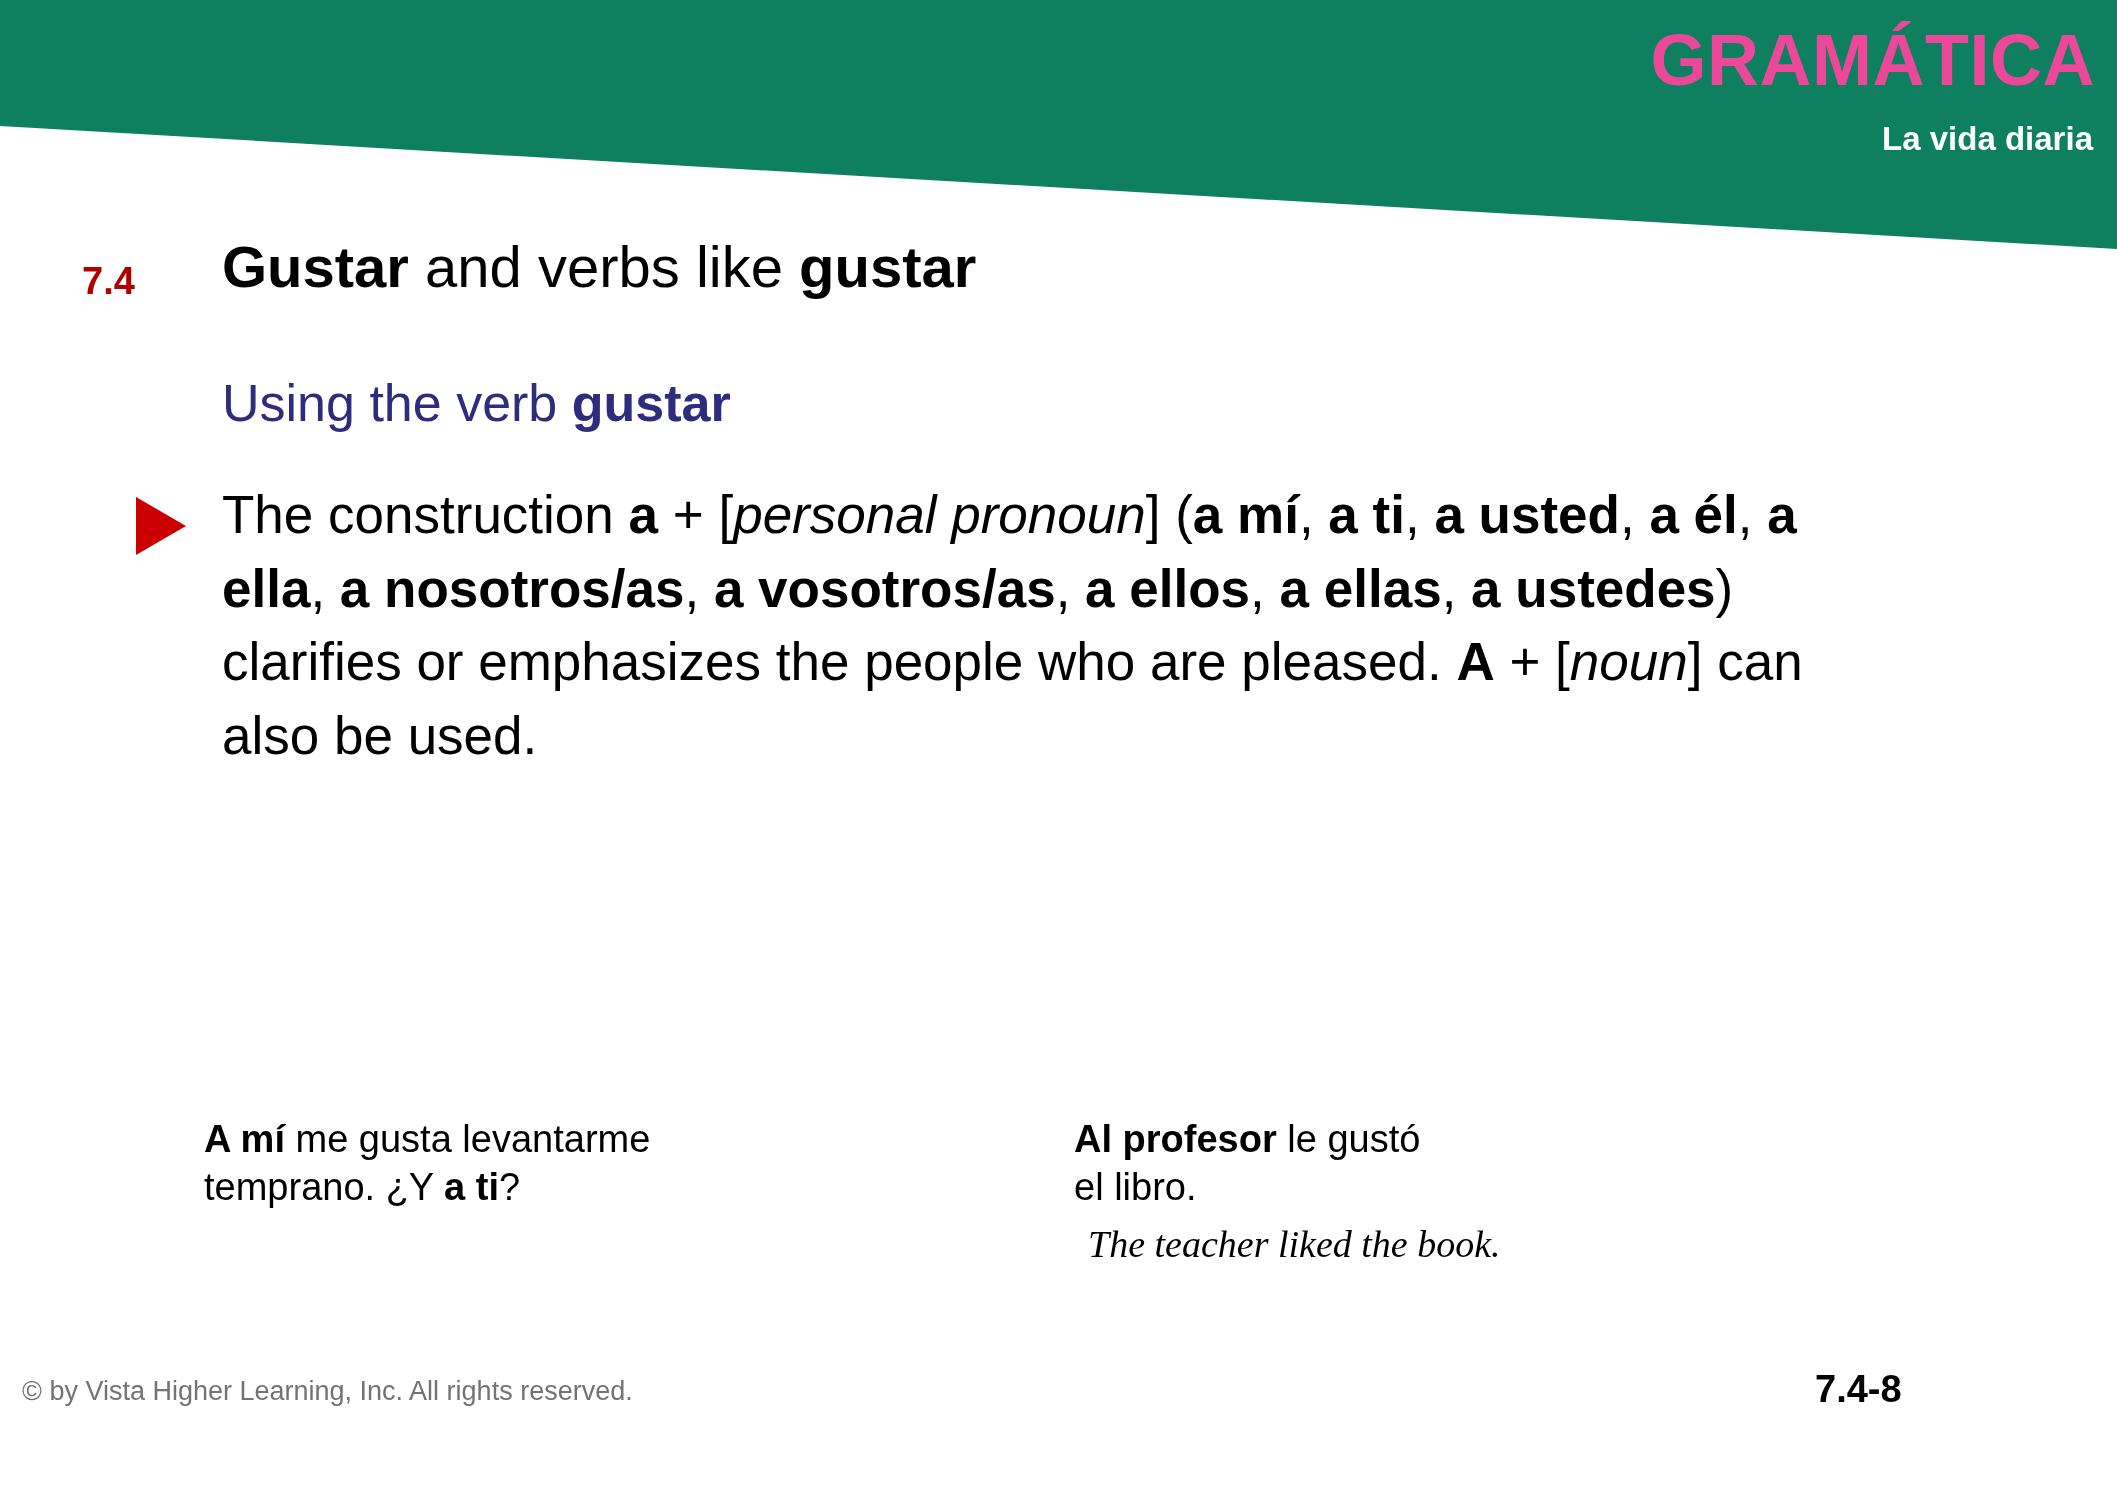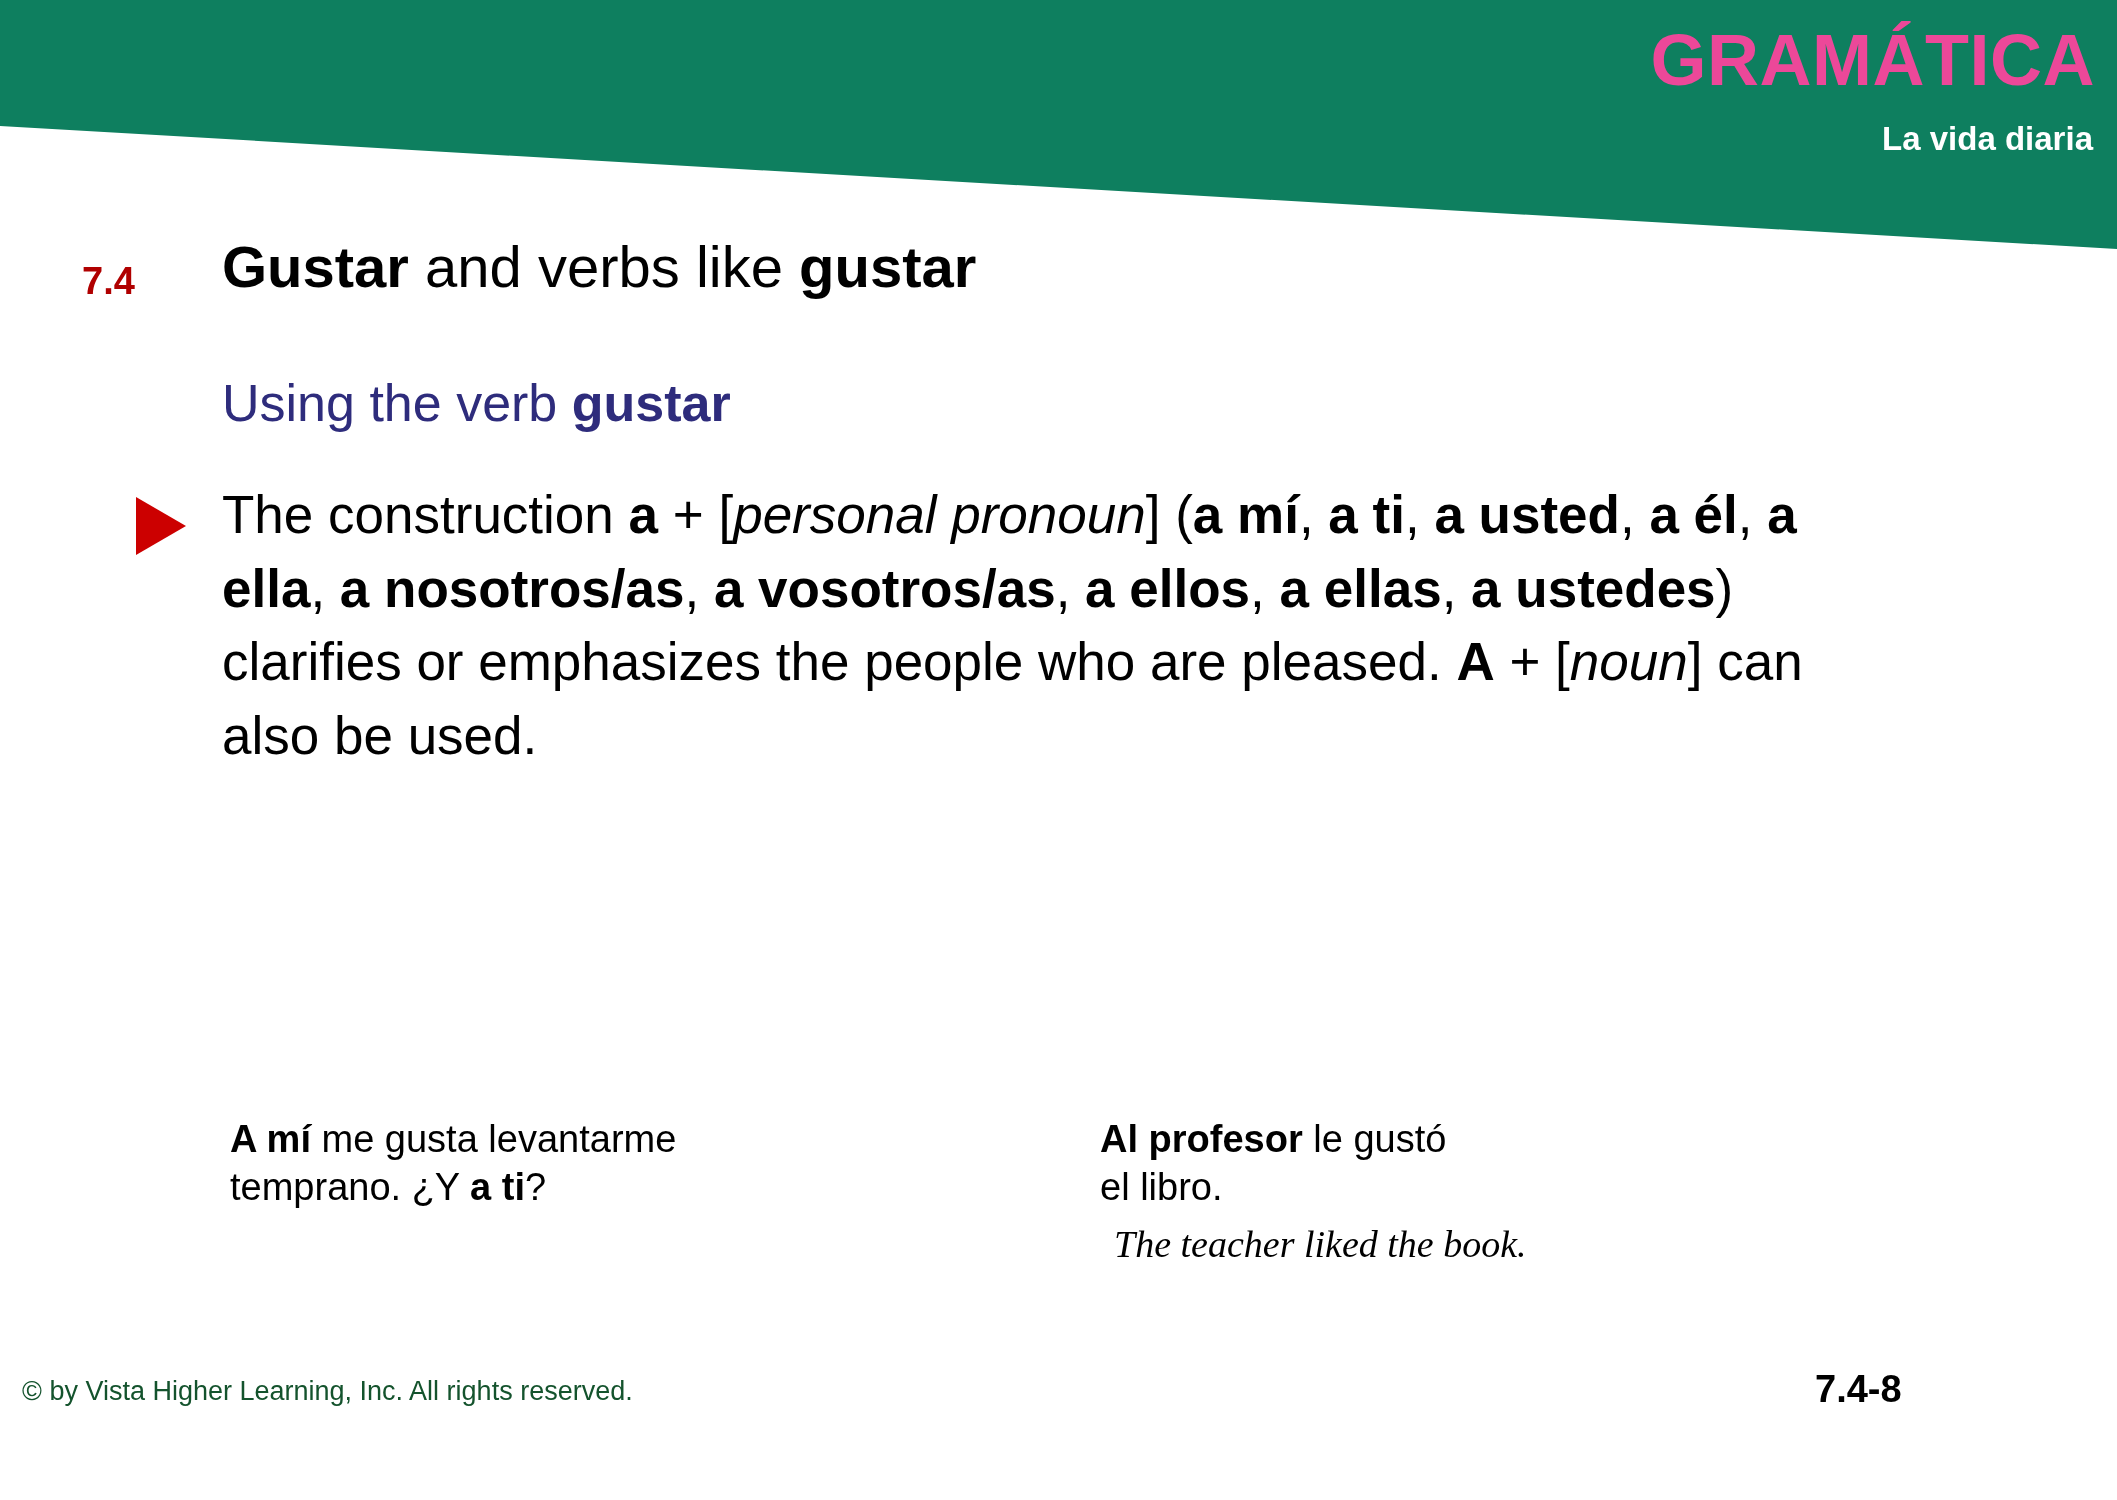--- a/index.html
+++ b/index.html
@@ -106,21 +106,21 @@
     font-size: 53px;
     line-height: 1.39;
     color: #000000;
   }
   .body-paragraph b { font-weight: bold; }
   .body-paragraph i { font-style: italic; }
 
   
   .examples {
     position: absolute;
-    left: 230px;
+    left: 204px;
     top: 1115px;
     width: 1620px;
     display: flex;
     gap: 0;
   }
   .example-col { width: 870px; }
   .example-col.right { width: 750px; }
   .example-es {
     font-size: 38px;
     line-height: 1.27;
@@ -136,21 +136,21 @@
     line-height: 1.2;
     color: #000000;
   }
 
   
   .footer-copyright {
     position: absolute;
     left: 22px;
     top: 1378px;
     font-size: 27px;
-    color: #14532d;
+    color: #737373;
     line-height: 1;
     white-space: nowrap;
   }
   .footer-pagenumber {
     position: absolute;
     left: 1815px;
     top: 1370px;
     font-size: 38px;
     font-weight: bold;
     color: #000000;

